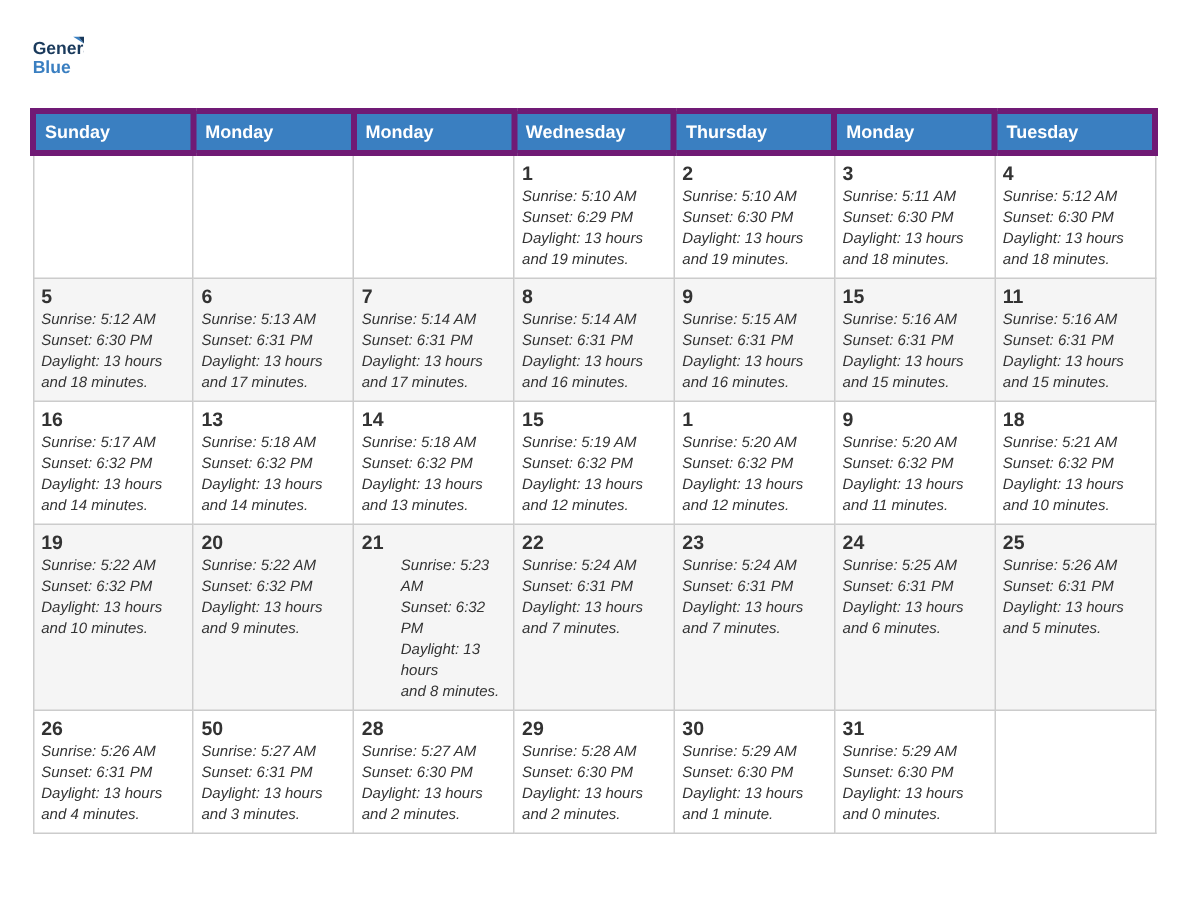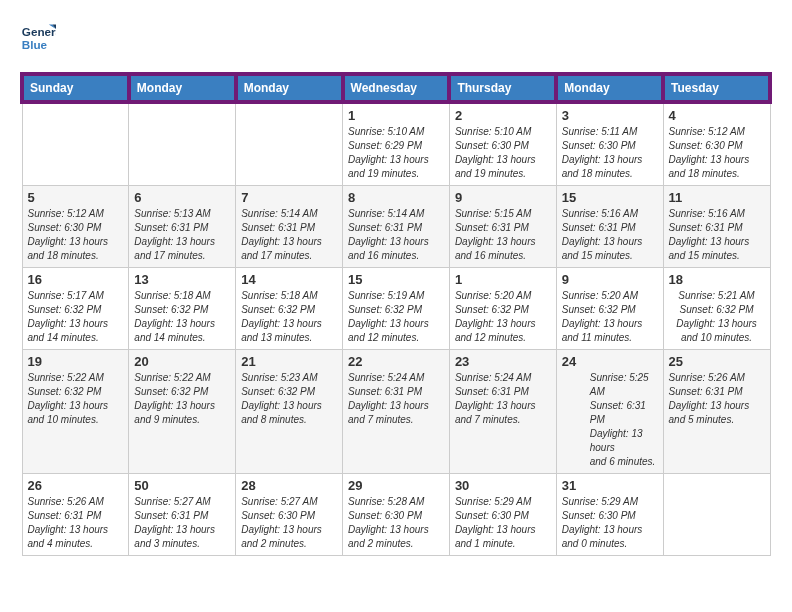--- a/index.html
+++ b/index.html
@@ -234,21 +234,21 @@
         </td>
         <td>
           <div class="day-num">9</div>
           <div class="day-info" style="white-space: pre-line;">Sunrise: 5:20 AM
 Sunset: 6:32 PM
 Daylight: 13 hours
 and 11 minutes.</div>
         </td>
         <td>
           <div class="day-num">18</div>
-          <div class="day-info" style="white-space: pre-line; text-align: center;">Sunrise: 5:21 AM
+          <div class="day-info" style="white-space: pre-line;">Sunrise: 5:21 AM
 Sunset: 6:32 PM
 Daylight: 13 hours
 and 10 minutes.</div>
         </td>
       </tr>
       <tr>
         <td>
           <div class="day-num">19</div>
           <div class="day-info" style="white-space: pre-line;">Sunrise: 5:22 AM
 Sunset: 6:32 PM
@@ -257,42 +257,42 @@
         </td>
         <td>
           <div class="day-num">20</div>
           <div class="day-info" style="white-space: pre-line;">Sunrise: 5:22 AM
 Sunset: 6:32 PM
 Daylight: 13 hours
 and 9 minutes.</div>
         </td>
         <td>
           <div class="day-num">21</div>
-          <div class="day-info" style="white-space: pre-line;">Sunrise: 5:23 AM
+          <div class="day-info" style="white-space: pre-line; margin-left: 26px;">Sunrise: 5:23 AM
 Sunset: 6:32 PM
 Daylight: 13 hours
 and 8 minutes.</div>
         </td>
         <td>
           <div class="day-num">22</div>
           <div class="day-info" style="white-space: pre-line;">Sunrise: 5:24 AM
 Sunset: 6:31 PM
 Daylight: 13 hours
 and 7 minutes.</div>
         </td>
         <td>
           <div class="day-num">23</div>
           <div class="day-info" style="white-space: pre-line;">Sunrise: 5:24 AM
 Sunset: 6:31 PM
 Daylight: 13 hours
 and 7 minutes.</div>
         </td>
         <td>
           <div class="day-num">24</div>
-          <div class="day-info" style="white-space: pre-line; margin-left: 28px;">Sunrise: 5:25 AM
+          <div class="day-info" style="white-space: pre-line;">Sunrise: 5:25 AM
 Sunset: 6:31 PM
 Daylight: 13 hours
 and 6 minutes.</div>
         </td>
         <td>
           <div class="day-num">25</div>
           <div class="day-info" style="white-space: pre-line;">Sunrise: 5:26 AM
 Sunset: 6:31 PM
 Daylight: 13 hours
 and 5 minutes.</div>

